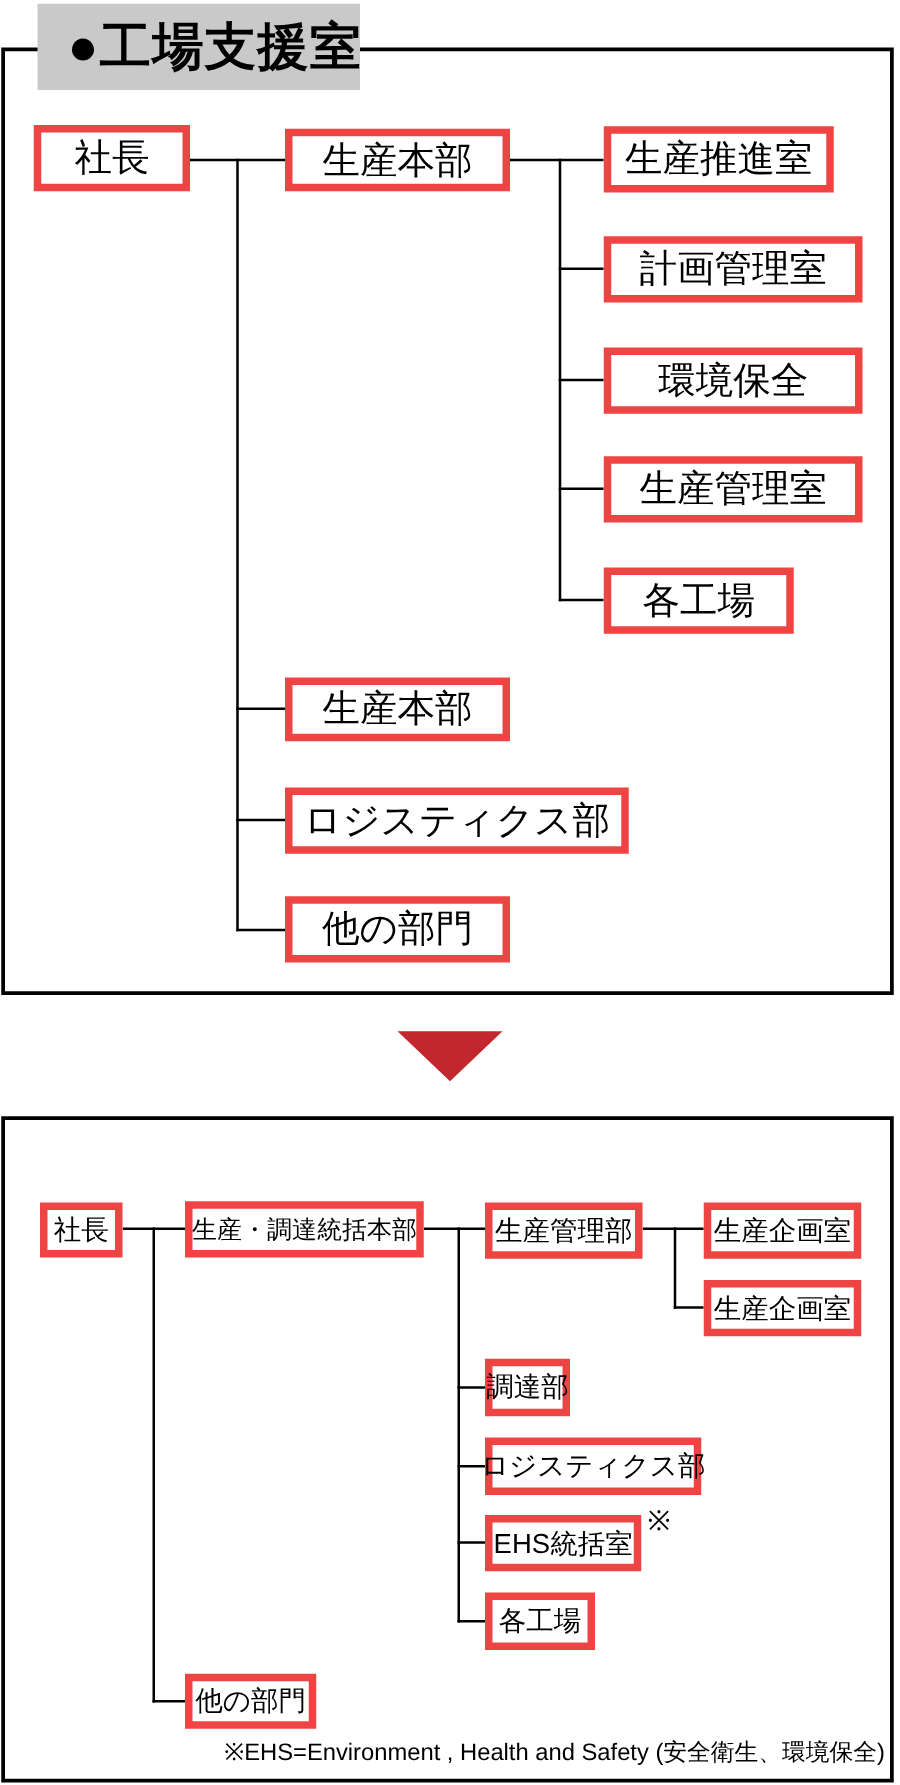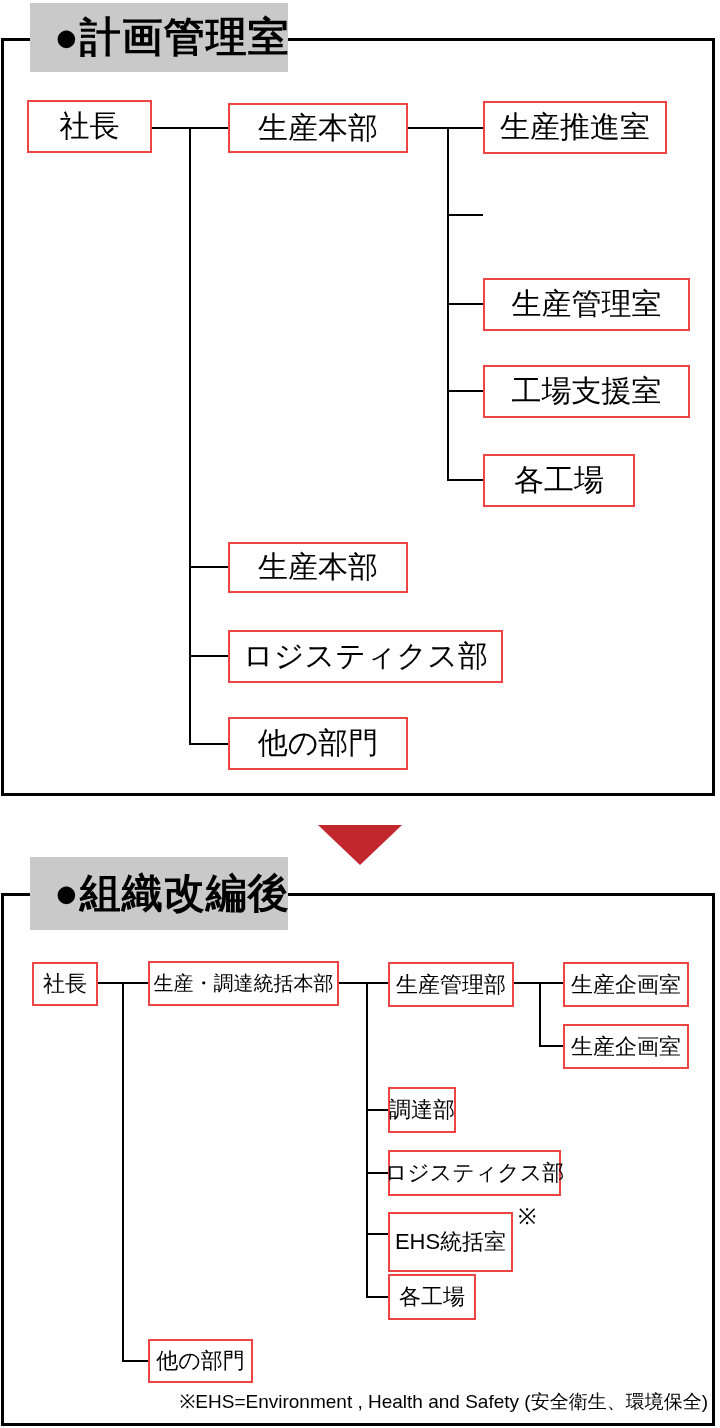--- a/index.html
+++ b/index.html
@@ -2,70 +2,70 @@
 <html><head>
 <meta charset="utf-8">
 <style>
   html,body{margin:0;padding:0;background:#fff;}
   body{font-family:"Liberation Sans",sans-serif;color:#000;}
   #stage{position:relative;width:720px;height:1428px;background:#fff;overflow:hidden;}
   .frame{position:absolute;border:3px solid #000;box-sizing:border-box;background:transparent;z-index:1;}
   .titlebar{position:absolute;background:#C9C9C9;z-index:3;display:flex;align-items:center;
             padding-left:24px;box-sizing:border-box;font-weight:bold;font-size:41px;
             letter-spacing:1px;white-space:nowrap;}
-  .node{position:absolute;border:2px solid #ef4444;background:#fff;box-sizing:border-box;
+  .node{position:absolute;border:6px solid #ef4444;background:#fff;box-sizing:border-box;
         display:flex;align-items:center;justify-content:center;z-index:2;white-space:nowrap;}
   .sec1 .node, .node.s1{font-size:30px;}
   .node.s2{font-size:22px;}
   .node.tight{font-size:20px;}
   .line{position:absolute;background:#000;z-index:0;}
   .tri{position:absolute;width:0;height:0;z-index:2;
        border-left:42px solid transparent;border-right:42px solid transparent;
        border-top:40px solid #C2272E;}
   .refmark{position:absolute;font-size:22px;z-index:2;}
   .footnote{position:absolute;right:12px;top:1388px;font-size:19px;z-index:2;white-space:nowrap;margin-left:12px;}
 </style>
 </head>
 <body>
 
 <div id="stage">
 
   <div class="frame" style="left:1px;top:38px;width:714px;height:758px;"></div>
 
-  <div class="titlebar" style="left:30px;top:3px;width:258px;height:69px;">●計画管理室</div>
+  <div class="titlebar" style="left:30px;top:3px;width:258px;height:69px;">●工場支援室</div>
 
   <div class="line" style="left:152px;top:127px;width:76px;height:2px;"></div>
   <div class="line" style="left:189px;top:127px;width:2px;height:618px;"></div>
   <div class="line" style="left:189px;top:566px;width:39px;height:2px;"></div>
   <div class="line" style="left:189px;top:655px;width:39px;height:2px;"></div>
   <div class="line" style="left:189px;top:743px;width:39px;height:2px;"></div>
   <div class="line" style="left:408px;top:127px;width:75px;height:2px;"></div>
   <div class="line" style="left:447px;top:127px;width:2px;height:354px;"></div>
   <div class="line" style="left:447px;top:214px;width:36px;height:2px;"></div>
   <div class="line" style="left:447px;top:303px;width:36px;height:2px;"></div>
   <div class="line" style="left:447px;top:390px;width:36px;height:2px;"></div>
   <div class="line" style="left:447px;top:479px;width:36px;height:2px;"></div>
 
   <div class="node s1" style="left:27px;top:100px;width:125px;height:53px;">社長</div>
   <div class="node s1" style="left:228px;top:103px;width:180px;height:50px;">生産本部</div>
 
   <div class="node s1" style="left:483px;top:101px;width:184px;height:53px;">生産推進室</div>
-  <div class="node s1" style="left:483px;top:278px;width:207px;height:53px;">生産管理室</div>
-  <div class="node s1" style="left:483px;top:365px;width:207px;height:53px;">工場支援室</div>
+  <div class="node s1" style="left:483px;top:189px;width:207px;height:53px;">計画管理室</div>
+  <div class="node s1" style="left:483px;top:278px;width:207px;height:53px;">環境保全</div>
+  <div class="node s1" style="left:483px;top:365px;width:207px;height:53px;">生産管理室</div>
   <div class="node s1" style="left:483px;top:454px;width:152px;height:53px;">各工場</div>
 
   <div class="node s1" style="left:228px;top:542px;width:180px;height:51px;">生産本部</div>
   <div class="node s1" style="left:228px;top:630px;width:275px;height:53px;">ロジスティクス部</div>
   <div class="node s1" style="left:228px;top:717px;width:180px;height:53px;">他の部門</div>
 
   <div class="tri" style="left:318px;top:825px;"></div>
 
   <div class="frame" style="left:1px;top:893px;width:714px;height:533px;"></div>
 
-  <div class="titlebar" style="left:30px;top:857px;width:258px;height:73px;">●組織改編後</div>
 
   <div class="line" style="left:98px;top:982px;width:50px;height:2px;"></div>
   <div class="line" style="left:122px;top:982px;width:2px;height:380px;"></div>
   <div class="line" style="left:122px;top:1360px;width:26px;height:2px;"></div>
   <div class="line" style="left:339px;top:982px;width:49px;height:2px;"></div>
   <div class="line" style="left:366px;top:982px;width:2px;height:316px;"></div>
   <div class="line" style="left:366px;top:1109px;width:22px;height:2px;"></div>
   <div class="line" style="left:366px;top:1172px;width:22px;height:2px;"></div>
   <div class="line" style="left:366px;top:1233px;width:22px;height:2px;"></div>
   <div class="line" style="left:366px;top:1296px;width:22px;height:2px;"></div>
@@ -75,21 +75,21 @@
 
   <div class="node s2" style="left:32px;top:962px;width:66px;height:44px;">社長</div>
   <div class="node s2 tight" style="left:148px;top:961px;width:191px;height:45px;">生産・調達統括本部</div>
   <div class="node s2" style="left:388px;top:962px;width:126px;height:45px;">生産管理部</div>
 
   <div class="node s2" style="left:563px;top:962px;width:126px;height:45px;">生産企画室</div>
   <div class="node s2" style="left:563px;top:1024px;width:126px;height:45px;">生産企画室</div>
 
   <div class="node s2" style="left:388px;top:1087px;width:68px;height:46px;">調達部</div>
   <div class="node s2" style="left:388px;top:1150px;width:173px;height:46px;">ロジスティクス部</div>
-  <div class="node s2" style="left:388px;top:1212px;width:125px;height:60px;">EHS統括室</div>
+  <div class="node s2" style="left:388px;top:1212px;width:125px;height:45px;">EHS統括室</div>
   <div class="refmark" style="left:518px;top:1200px;">※</div>
   <div class="node s2" style="left:388px;top:1274px;width:88px;height:46px;">各工場</div>
 
   <div class="node s2" style="left:148px;top:1339px;width:105px;height:44px;">他の部門</div>
 
   <div class="footnote">※EHS=Environment , Health and Safety (安全衛生、環境保全)</div>
 
 </div>
 
 </body></html>

